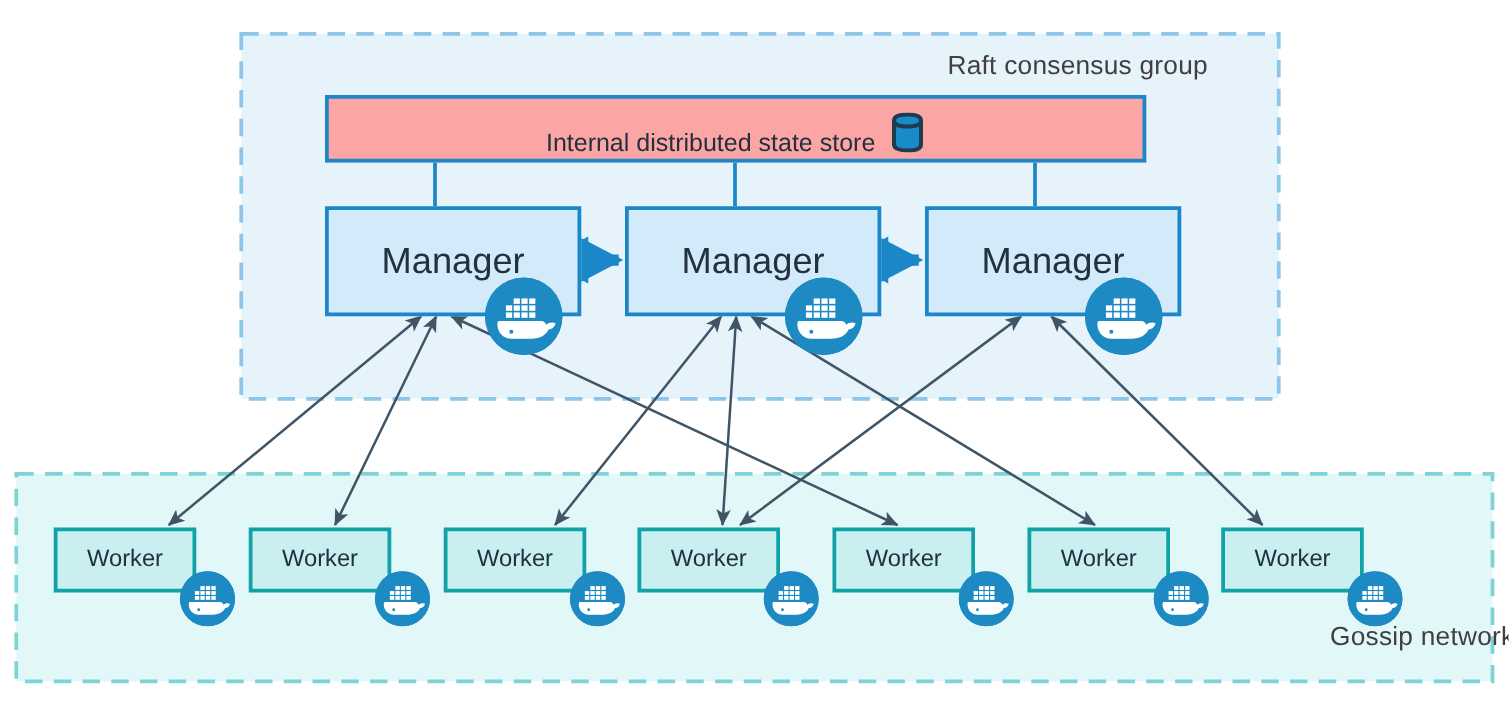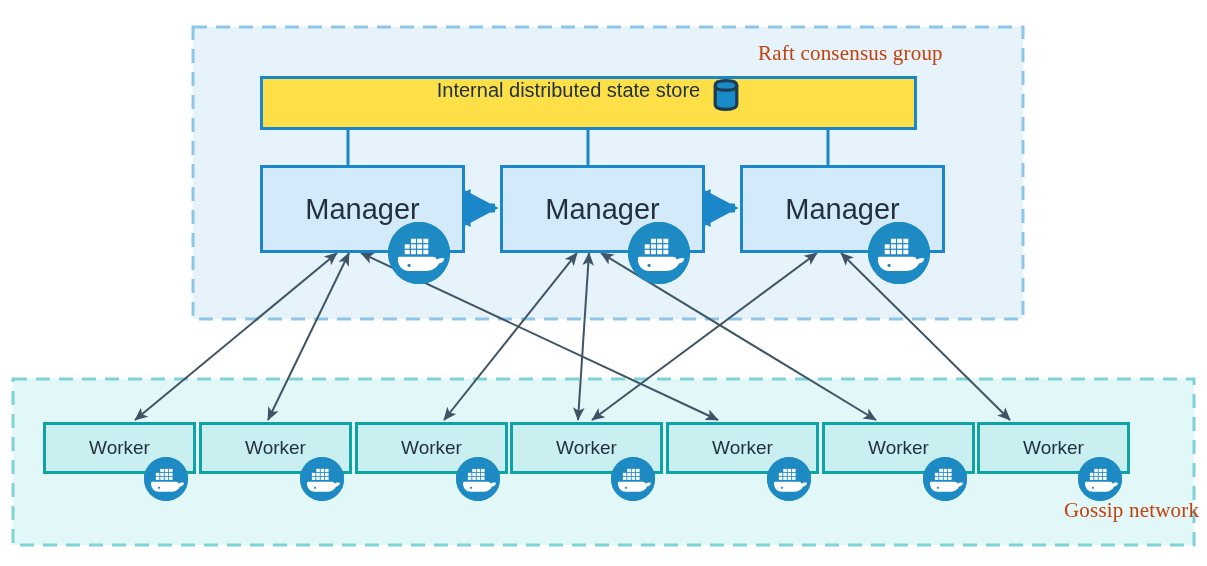--- a/index.html
+++ b/index.html
@@ -24,39 +24,38 @@
     width: 1207px;
     height: 566px;
   }
   #svg-bg { z-index: 1; }
   #svg-arrows { z-index: 2; }
 
   
   .region-label {
     position: absolute;
     z-index: 4;
-    color: #c2410c;
+    color: #404040;
     font-size: 21px;
     white-space: nowrap;
     letter-spacing: 0.2px;
-    font-family: Liberation Serif, serif;
   }
 
   
   .state-store {
     position: absolute;
     left: 260px;
     top: 76px;
     width: 657px;
     height: 54px;
     box-sizing: border-box;
-    background: #fde047;
+    background: #fca5a5;
     border: 3px solid #1b87c9;
     display: flex;
-    align-items: flex-start;
+    align-items: flex-end;
     justify-content: center;
     z-index: 3;
   }
   .state-store-label {
     color: #23313f;
     font-size: 20px;
     white-space: nowrap;
   }
   .db-icon {
     display: inline-block;
@@ -79,21 +78,21 @@
   }
   .manager-label {
     color: #23313f;
     font-size: 29px;
     white-space: nowrap;
   }
 
   
   .worker {
     position: absolute;
-    width: 153px;
+    width: 114px;
     height: 52px;
     box-sizing: border-box;
     background: #c9eff0;
     border: 3px solid #0fa3a8;
     display: flex;
     align-items: center;
     justify-content: center;
     z-index: 3;
   }
   .worker-label {

